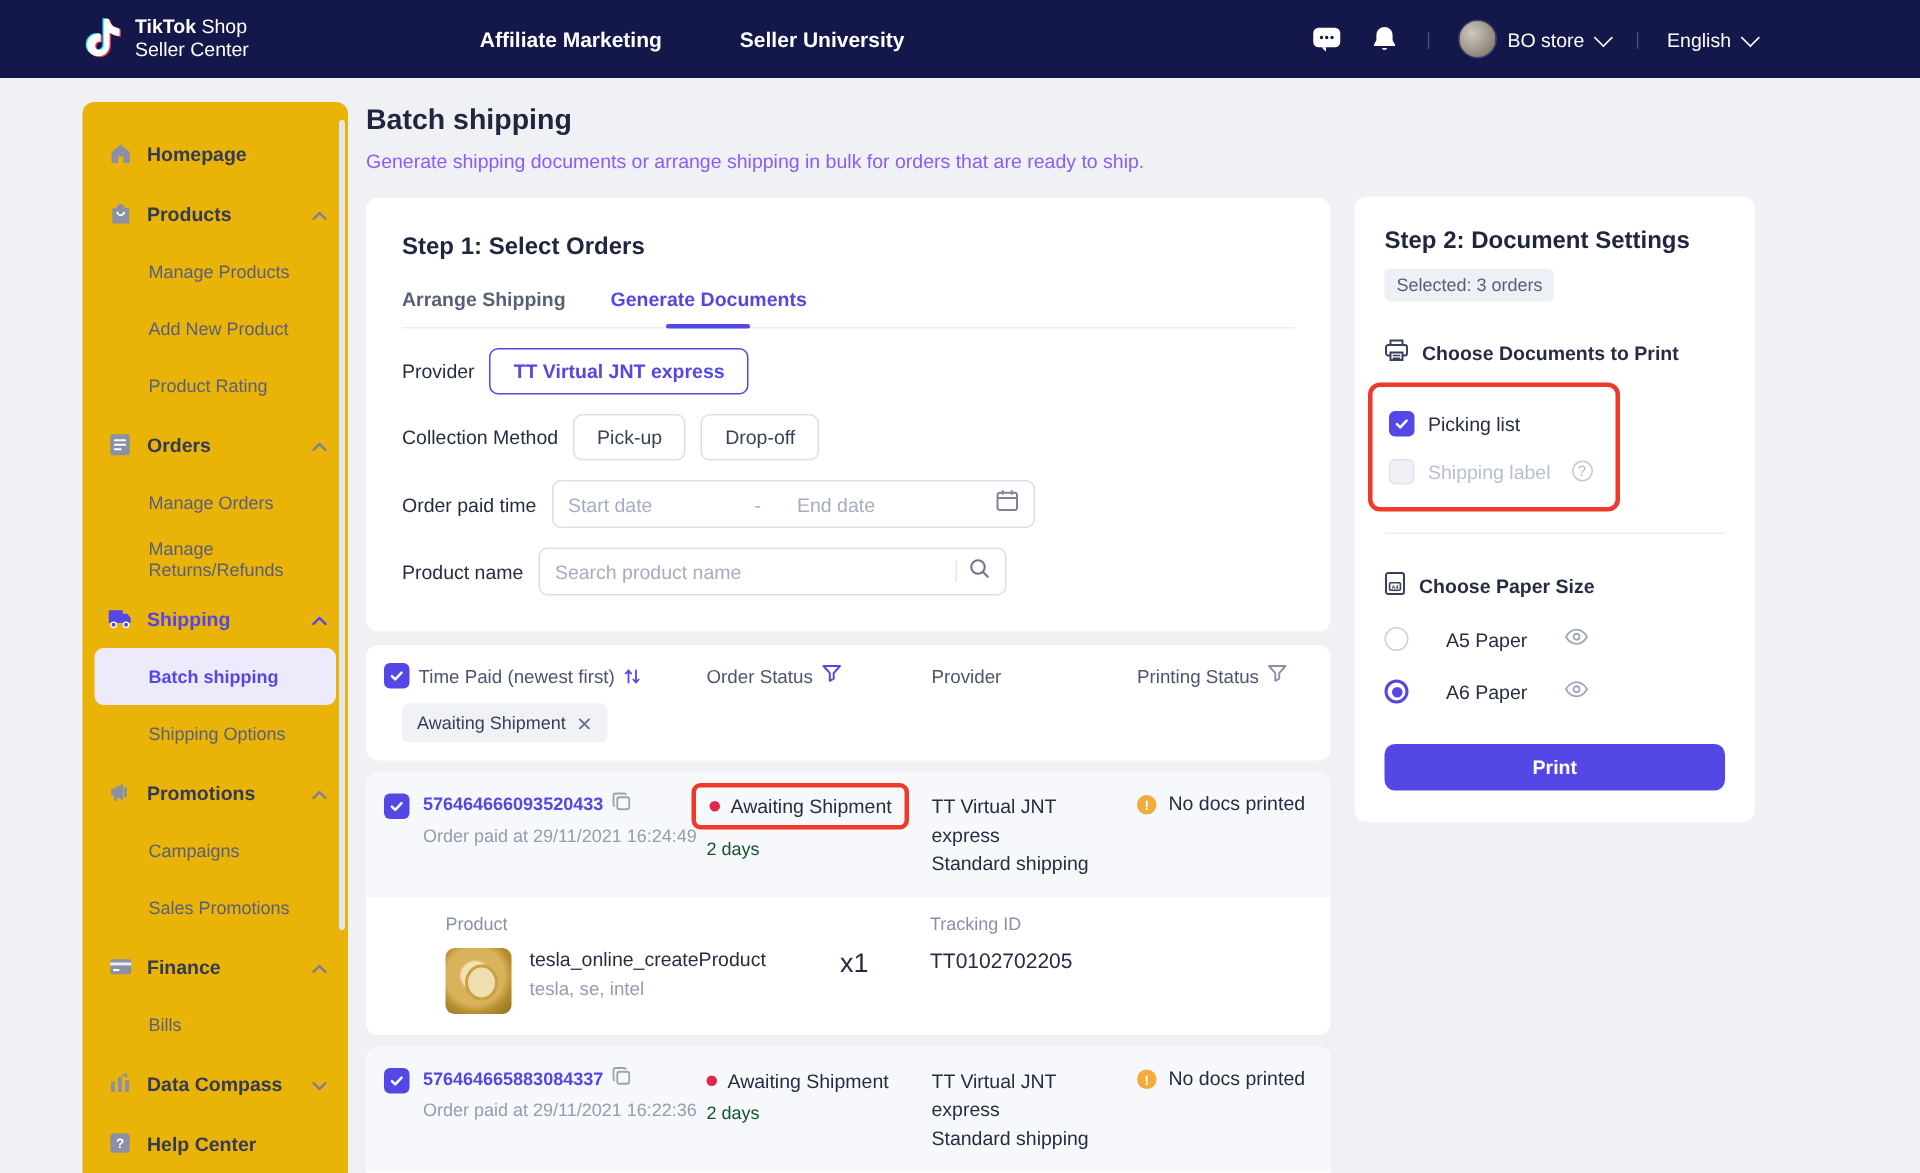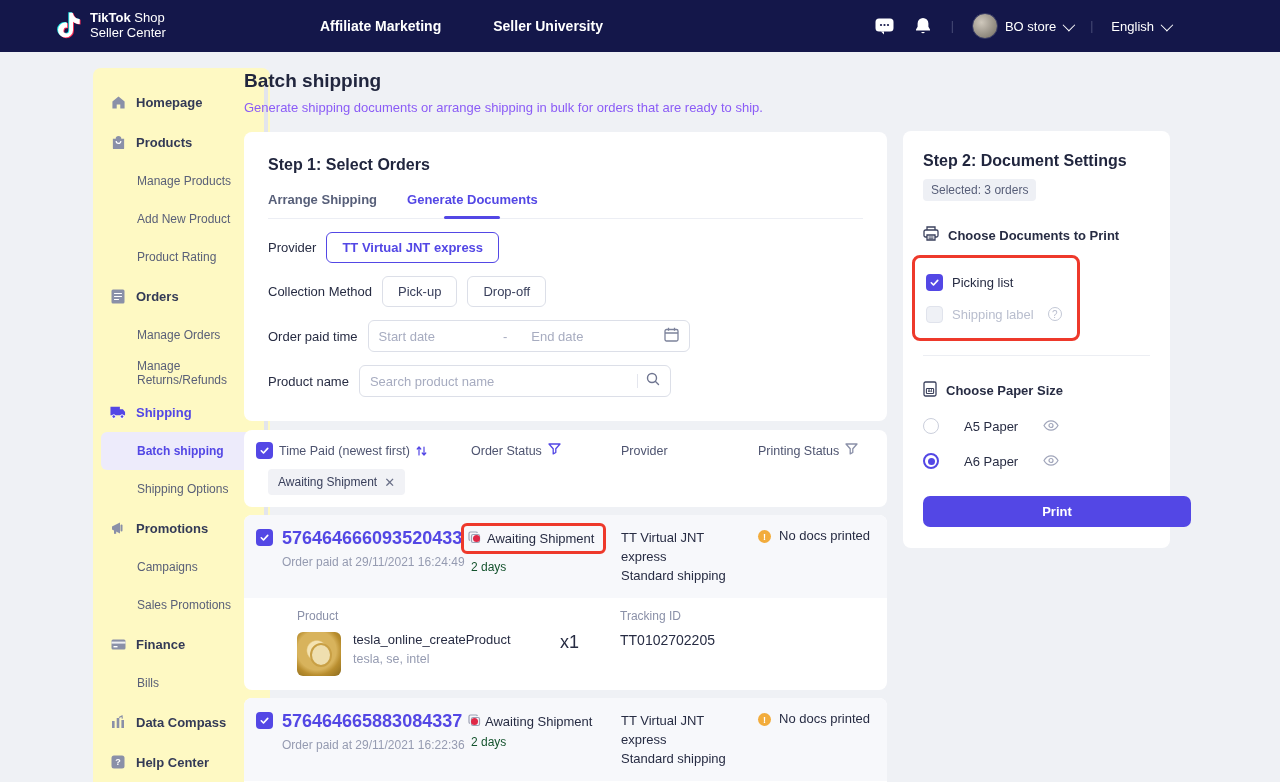--- a/index.html
+++ b/index.html
@@ -14,21 +14,21 @@
   .topnav { display:flex; gap:52px; margin-left:154px; }
   .topnav .nav-item { color:#fff; font-size:14px; font-weight:700; cursor:pointer; }
   .top-right { margin-left:auto; display:flex; align-items:center; gap:18px; margin-right:110px; }
   .top-ic { width:20px; height:20px; display:flex; align-items:center; justify-content:center; cursor:pointer; }
   .top-divider { color:#4A4E78; font-size:12px; }
   .store { display:flex; align-items:center; gap:7px; color:#fff; font-size:13px; cursor:pointer; }
   .avatar { width:26px; height:26px; border-radius:50%; background:radial-gradient(circle at 35% 35%, #CFC8BC, #8D877C 70%, #5E594f); border:1px solid #3A3D66; }
   .chev-w { width:9px; height:9px; border-right:1.5px solid #fff; border-bottom:1.5px solid #fff; transform:rotate(45deg) translateY(-2px); }
 
   
-  .sidebar { position:absolute; left:55px; top:68px; width:177px; height:714px; background:#fef9c3; border-radius:8px 8px 0 0; padding-top:14px;margin-left:38px; }
+  .sidebar { position:absolute; left:55px; top:68px; width:177px; height:714px; background:#eab308; border-radius:8px 8px 0 0; padding-top:14px; }
   .sb-scroll { position:absolute; right:2px; top:12px; width:4px; height:540px; border-radius:2px; background:#E3E5EC; }
   .mi { display:flex; align-items:center; gap:10px; height:40px; padding:0 14px 0 17px; font-size:13px; font-weight:700; color:#333A56; cursor:pointer; }
   .mi .ic { width:16px; height:16px; flex:0 0 16px; display:flex; align-items:center; justify-content:center; }
   .mi .chev { margin-left:auto; }
   .mi.active-parent { color:#5347E5; }
   .sub { height:38px; display:flex; align-items:center; padding-left:44px; font-size:12px; color:#5A6078; cursor:pointer; }
   .sub.active { margin:0 8px; padding-left:36px; background:#EDEBFB; border-radius:6px; color:#5347E5; font-weight:700; }
   .chev-svg { stroke:#7A8099; }
   .mi.active-parent .chev-svg { stroke:#5347E5; }
 
@@ -61,21 +61,21 @@
   .list-head { margin-top:9px; padding:12px 0 12px 12px; }
   .lh-grid { display:grid; grid-template-columns:215px 150px 137px 1fr; align-items:center; }
   .lh-col { font-size:12.5px; color:#4E5470; display:flex; align-items:center; gap:6px; }
   .chip { display:inline-flex; align-items:center; gap:7px; background:#F1F2F6; border-radius:4px; padding:6px 10px; font-size:12px; color:#3A405C; margin:10px 0 0 12px; }
   .chip .x { color:#6A7088; font-size:13px; cursor:pointer; line-height:1; }
 
   
   .order-card { margin-top:8px; overflow:hidden; }
   .o-summary { background:#F7F8FB; display:grid; grid-template-columns:215px 150px 137px 1fr; padding:13px 16px 13px 12px; }
   .o-col1 { display:flex; gap:9px; }
-  .oid { color:#5347E5; font-size:18px; font-weight:700; display:flex; align-items:center; gap:6px;text-align:right; }
+  .oid { color:#5347E5; font-size:12px; font-weight:700; display:flex; align-items:center; gap:6px;text-align:right; }
   .o-paid { font-size:12px; color:#959BB1; margin-top:6px; }
   .status-line { display:inline-flex; align-items:center; gap:7px; font-size:13px; color:#272C43; }
   .dot { width:7px; height:7px; border-radius:50%; }
   .dot.red { background:#E02846; }
   .dot.orange { width:13px; height:13px; background:#F2AC3C; position:relative; }
   .dot.orange::after { content:"!"; position:absolute; left:0; top:0; width:13px; height:13px; display:flex; align-items:center; justify-content:center; color:#fff; font-size:9px; font-weight:700; }
   .age { font-size:12px; color:#14532d; margin-top:6px; }
   .prov { font-size:13px; color:#272C43; line-height:19px; padding-right:20px; }
   .printing { display:flex; align-items:flex-start; gap:8px; font-size:13px; color:#272C43; }
   .annotate { border:3px solid #EE392B; border-radius:6px; padding:5px 9px; margin:-8px 0 0 -10px; display:inline-flex; width:fit-content; }
@@ -103,21 +103,21 @@
   .cb.off-disabled { background:#EFF1F6; border:1px solid #E0E3EC; }
   .cb-label { font-size:13px; color:#272C43; }
   .cb-label.disabled { color:#B9BECE; }
   .qmark { width:14px; height:14px; border:1px solid #C3C8D6; border-radius:50%; color:#B9BECE; font-size:10px; display:flex; align-items:center; justify-content:center; margin-left:5px; }
   .divider { height:1px; background:#ECEEF3; margin-top:14px; }
   .radio-row { display:flex; align-items:center; gap:25px; margin-top:17px; cursor:pointer; }
   .radio { width:16px; height:16px; border-radius:50%; border:1px solid #CBCFDC; flex:0 0 16px; background:#fff; }
   .radio.sel { border:2px solid #5347E5; position:relative; }
   .radio.sel::after { content:""; position:absolute; left:2.5px; top:2.5px; width:7px; height:7px; border-radius:50%; background:#5347E5; }
   .radio-label { font-size:13px; color:#272C43; }
-  .print-btn { width:268px; height:31px; margin-top:26px; background:#5347E5; border:none; border-radius:7px; color:#fff; font-size:13px; font-weight:700; font-family:"Liberation Sans",sans-serif; cursor:pointer; }
+  .print-btn { width:227px; height:31px; margin-top:26px; background:#5347E5; border:none; border-radius:7px; color:#fff; font-size:13px; font-weight:700; font-family:"Liberation Sans",sans-serif; cursor:pointer; }
 
   .tsort { display:inline-flex; }
 </style>
 </head>
 <body>
 
 <div class="topbar">
   <div class="logo">
     <svg width="26" height="28" viewBox="0 0 34 38">
       <path d="M22 1c1 5 4.4 8.2 9.5 8.6v6.6c-3.4 0-6.6-1.1-9-3.1v11.4a10.2 10.2 0 1 1-10.2-10.2c.8 0 1.5.1 2.2.3v6.8a3.9 3.9 0 1 0 2.8 3.7V1z" fill="#25F4EE" transform="translate(-1.2,-0.8)"></path>

